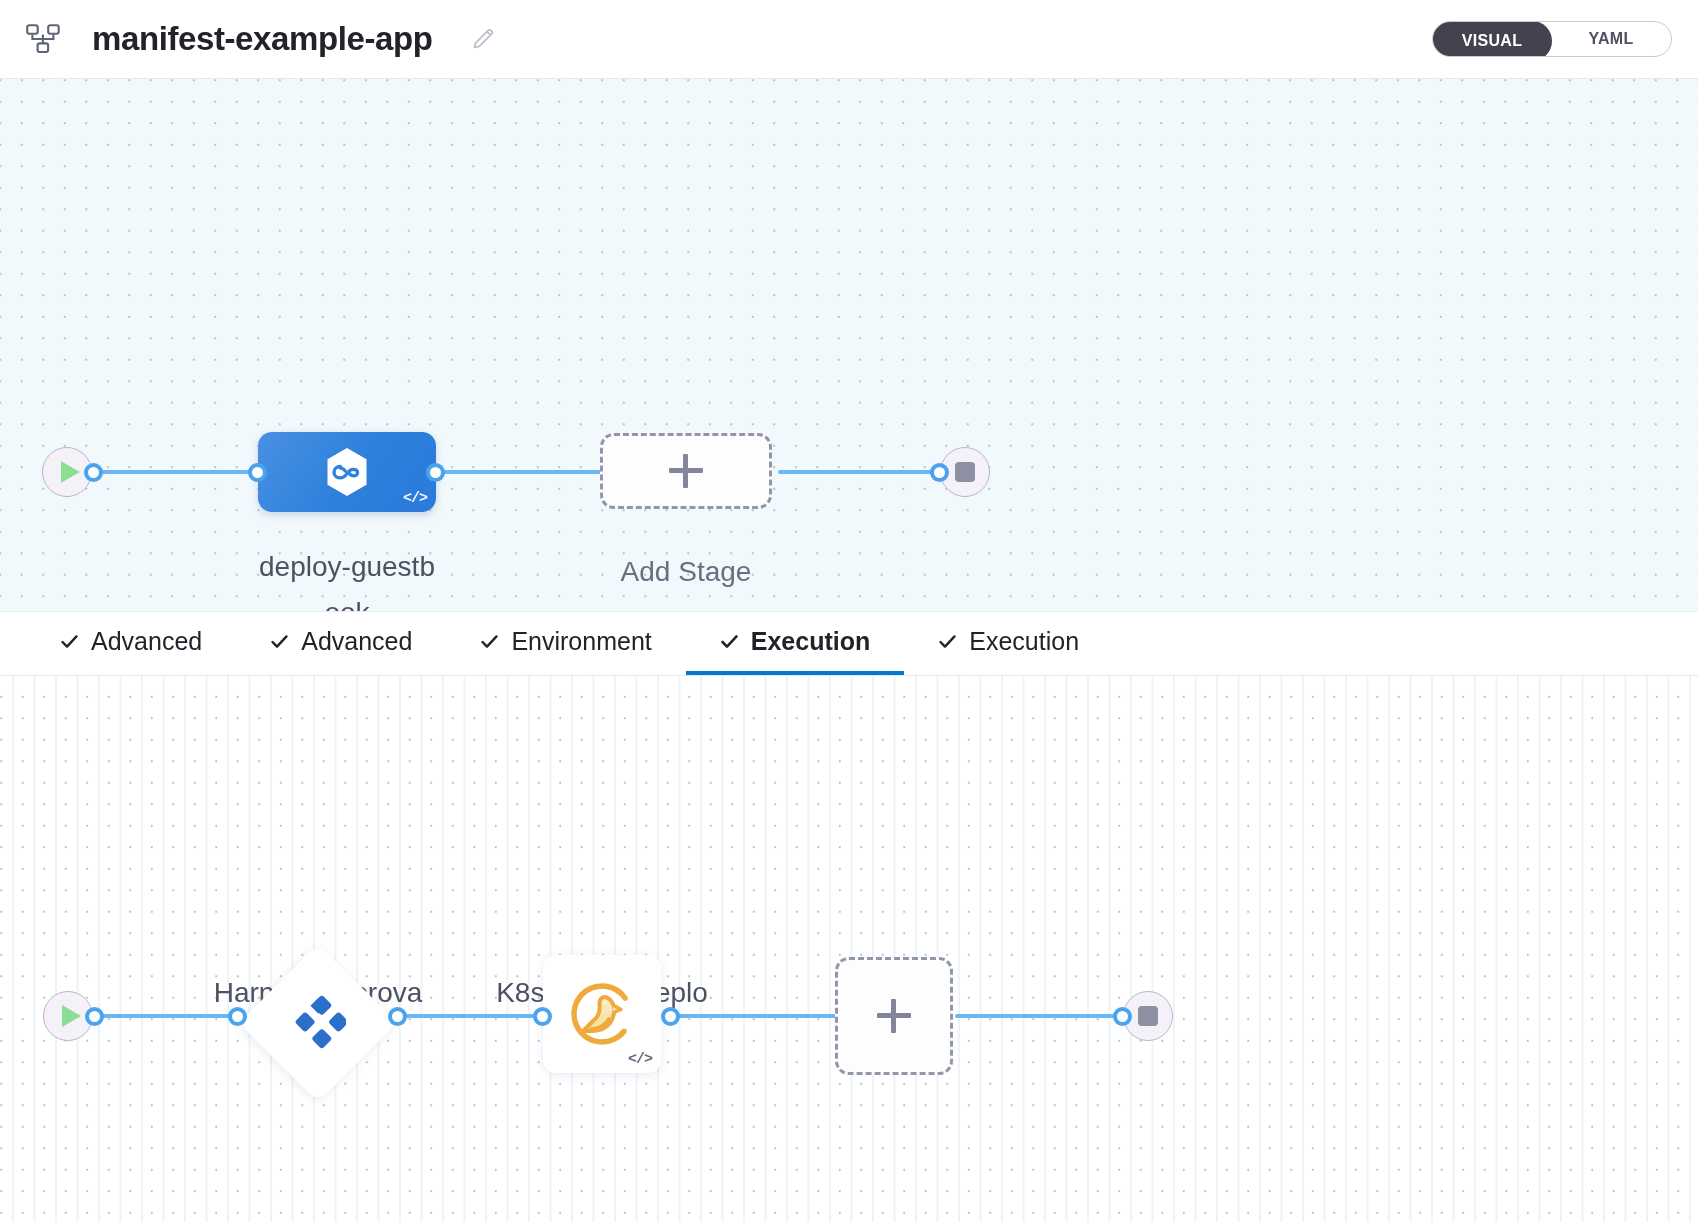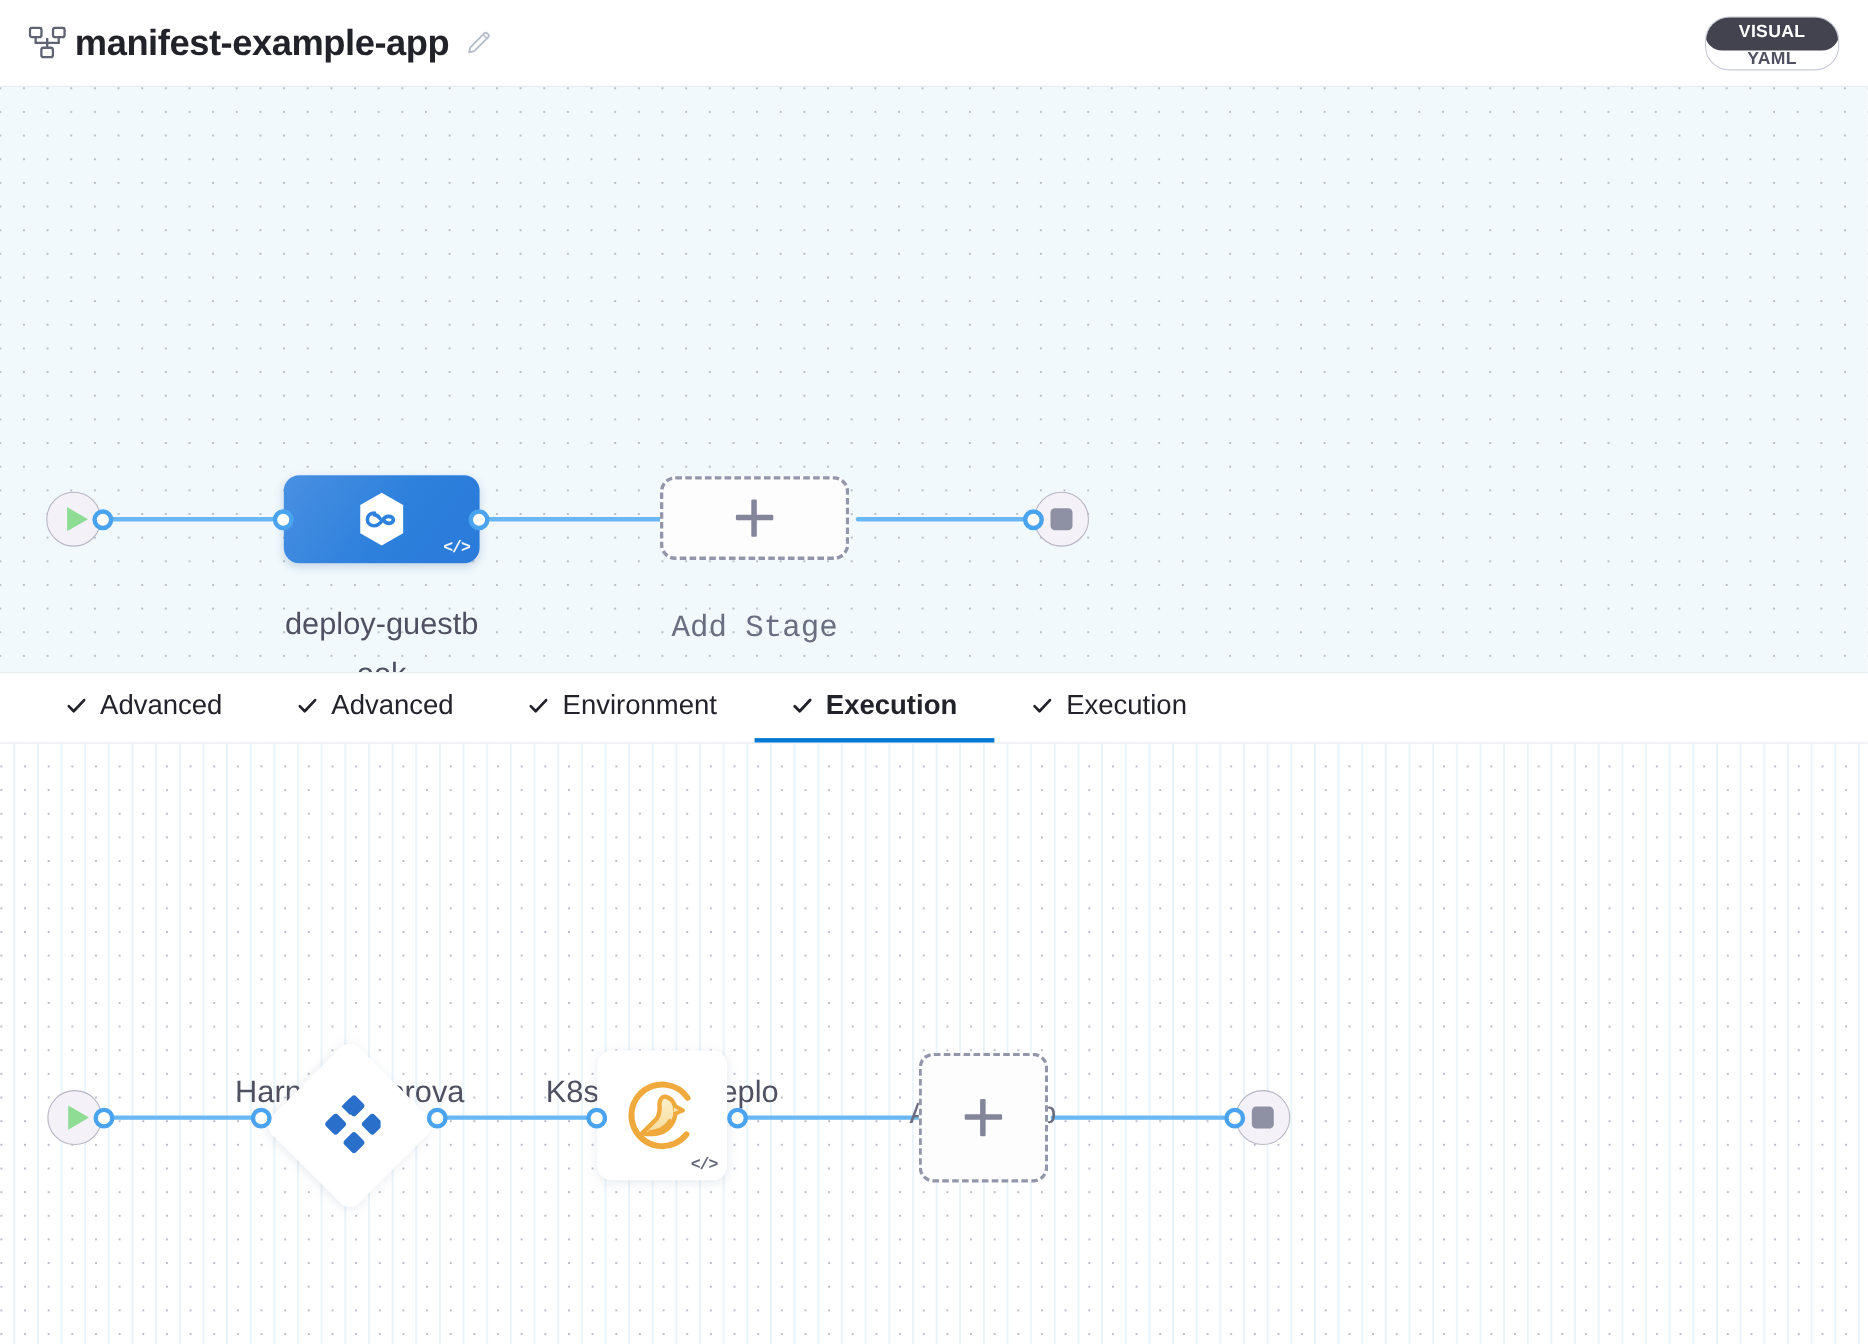--- a/index.html
+++ b/index.html
@@ -29,21 +29,21 @@
     border-bottom: 1px solid #e8e9ef;
     display: flex;
     align-items: center;
     padding: 0 26px 0 26px;
     position: relative;
     z-index: 5;
   }
   .header-left {
     display: flex;
     align-items: center;
-    gap: 8px;
+    gap: 32px;
   }
   .pipeline-icon {
     width: 34px;
     height: 30px;
     display: block;
     flex: 0 0 auto;
   }
   .page-title {
     font-size: 33px;
     font-weight: bold;
@@ -63,24 +63,23 @@
     display: flex;
     align-items: center;
   }
 
   
   .mode-toggle {
     display: flex;
     align-items: stretch;
     border: 1px solid #c6c9d6;
     border-radius: 22px;
-    height: 49px;
+    height: 36px;
     overflow: hidden;
     background: #ffffff;
-    flex-direction: column;
   }
   .mode-btn {
     display: flex;
     align-items: center;
     justify-content: center;
     padding: 0 26px;
     font-size: 16px;
     font-weight: bold;
     letter-spacing: 0.3px;
     color: #4f5162;
@@ -205,21 +204,21 @@
   }
 
   .node-label {
     position: absolute;
     text-align: center;
     font-size: 28px;
     line-height: 1.64;
     color: #4f5162;
     word-break: break-all;
   }
-  .node-label.placeholder { color: #6b6d80; word-break: normal; font-family: Liberation Mono, monospace; }
+  .node-label.placeholder { color: #6b6d80; word-break: normal; }
 
   
   .stage-node {
     position: absolute;
     width: 178px;
     height: 80px;
     border-radius: 14px;
     background: linear-gradient(125deg, #4990e2 0%, #2d80dc 55%, #2b7ada 100%);
     box-shadow: 0 3px 9px rgba(40,90,150,0.22);
     display: flex;

